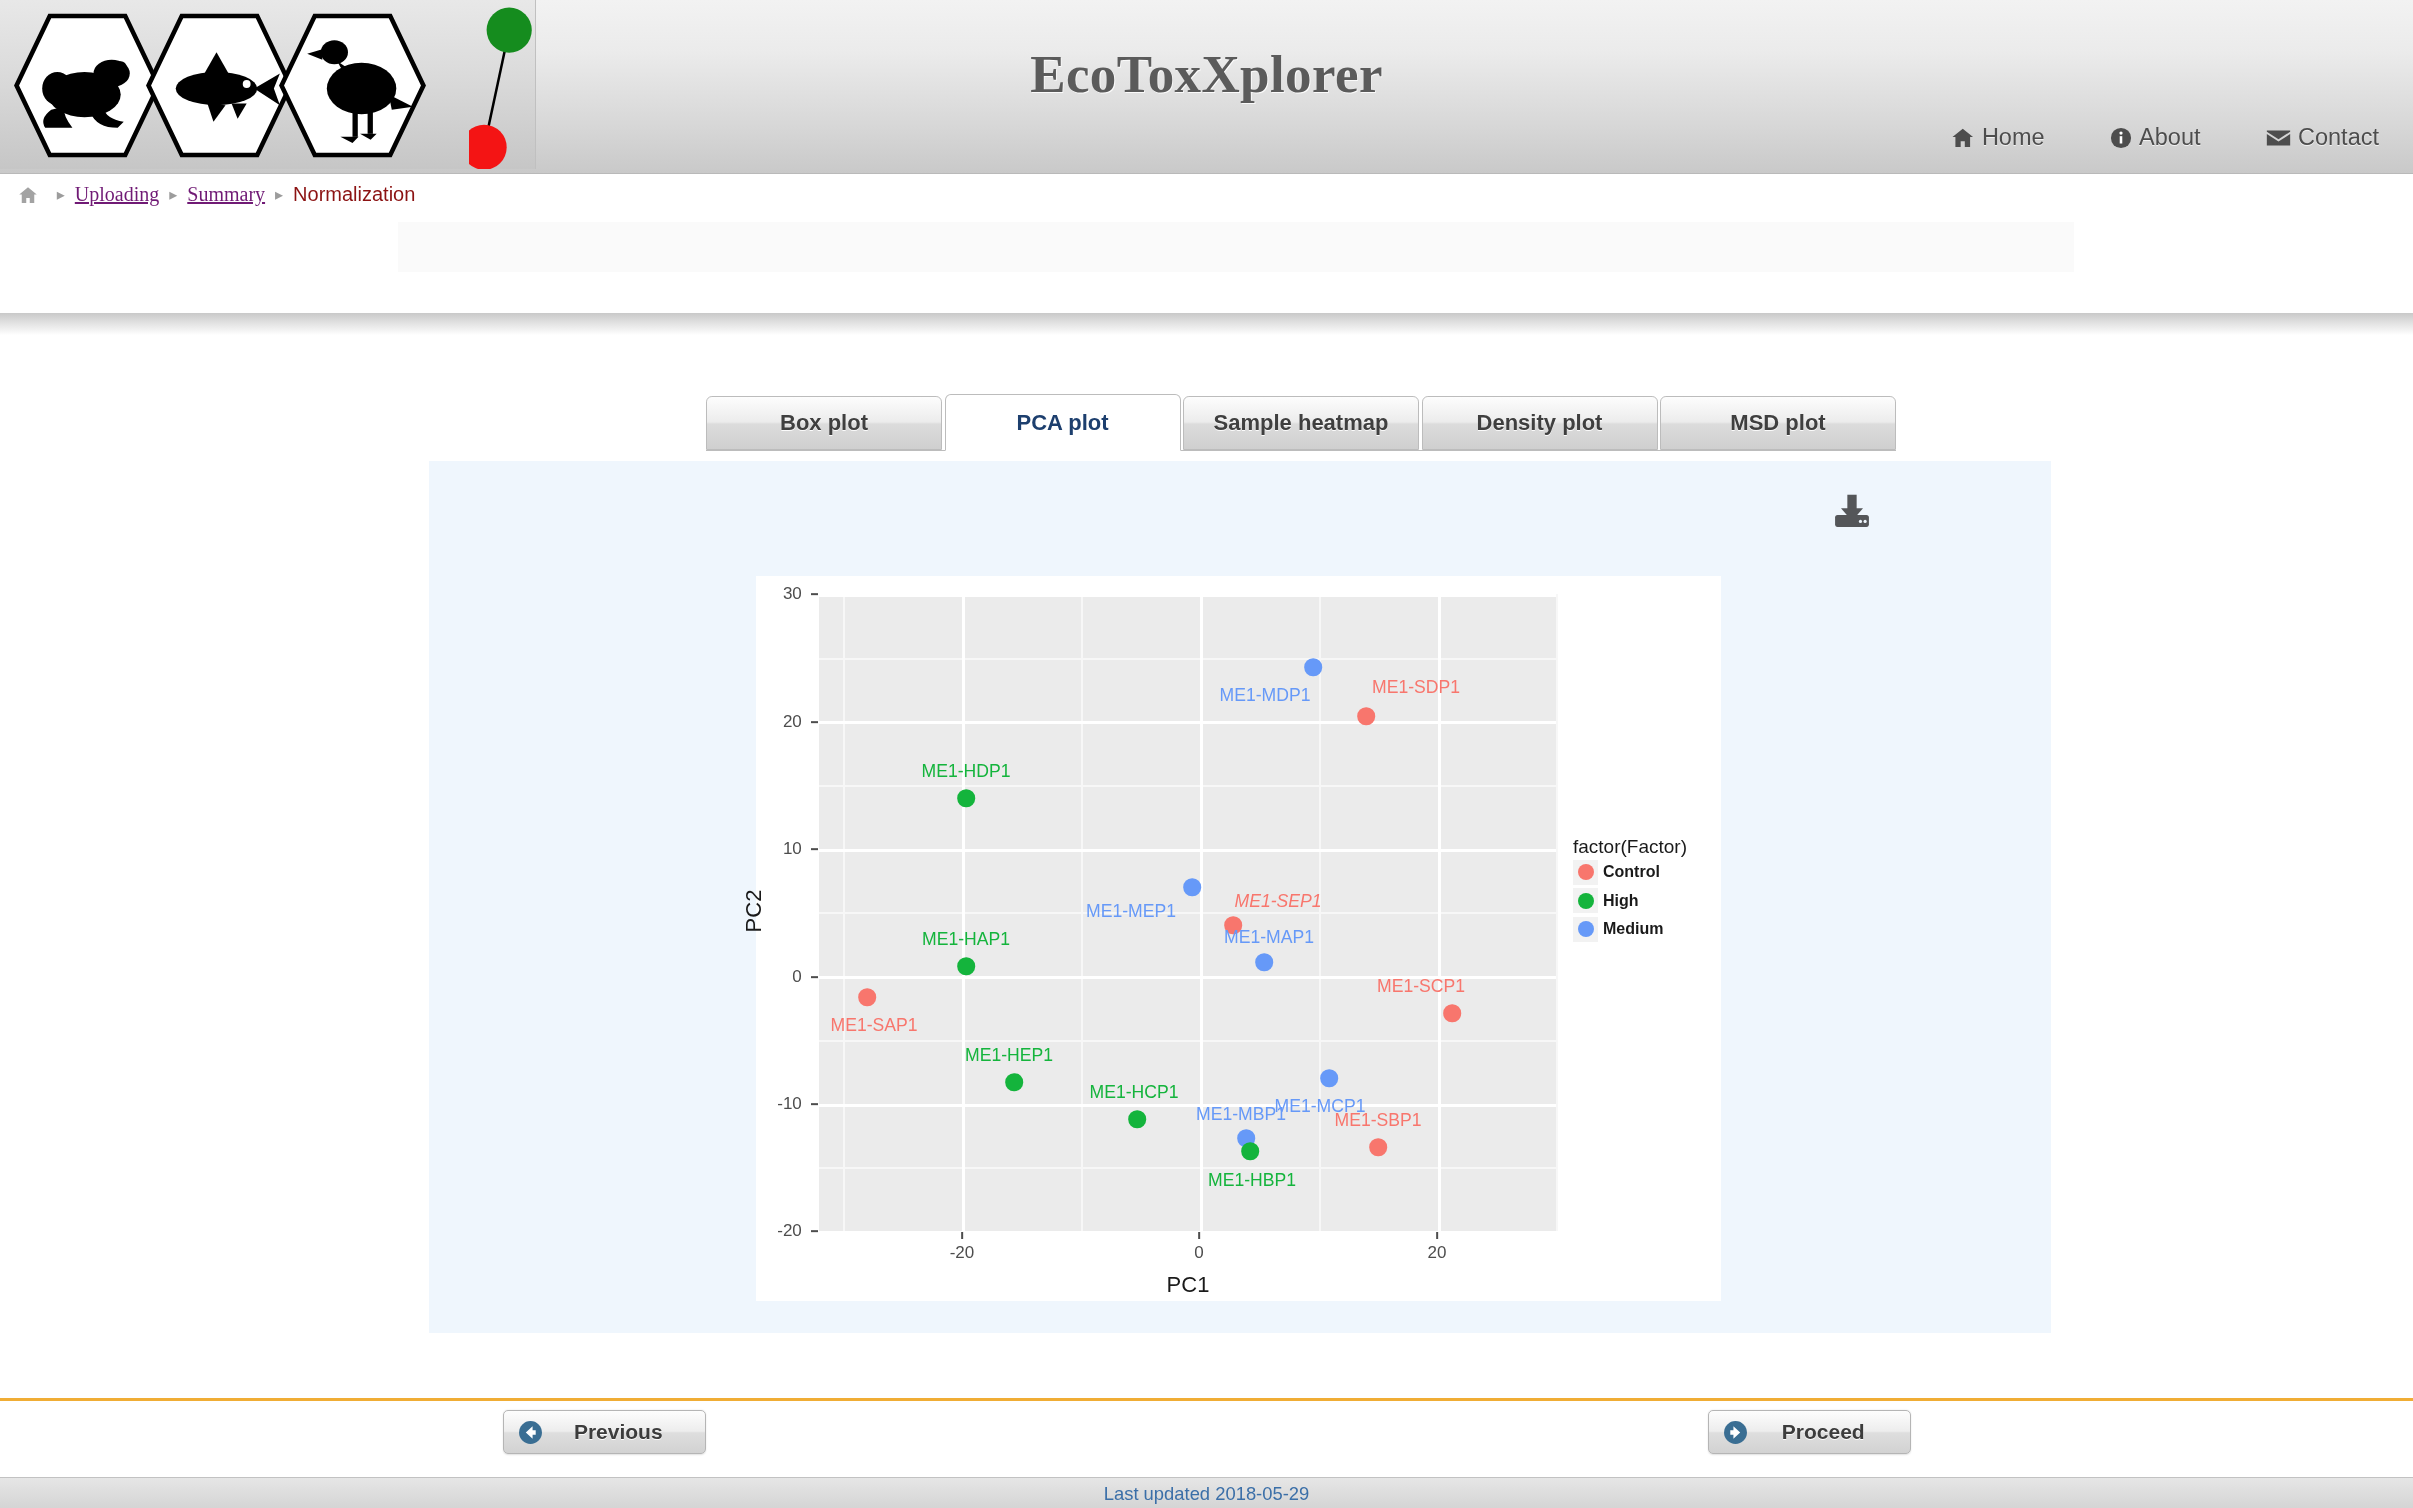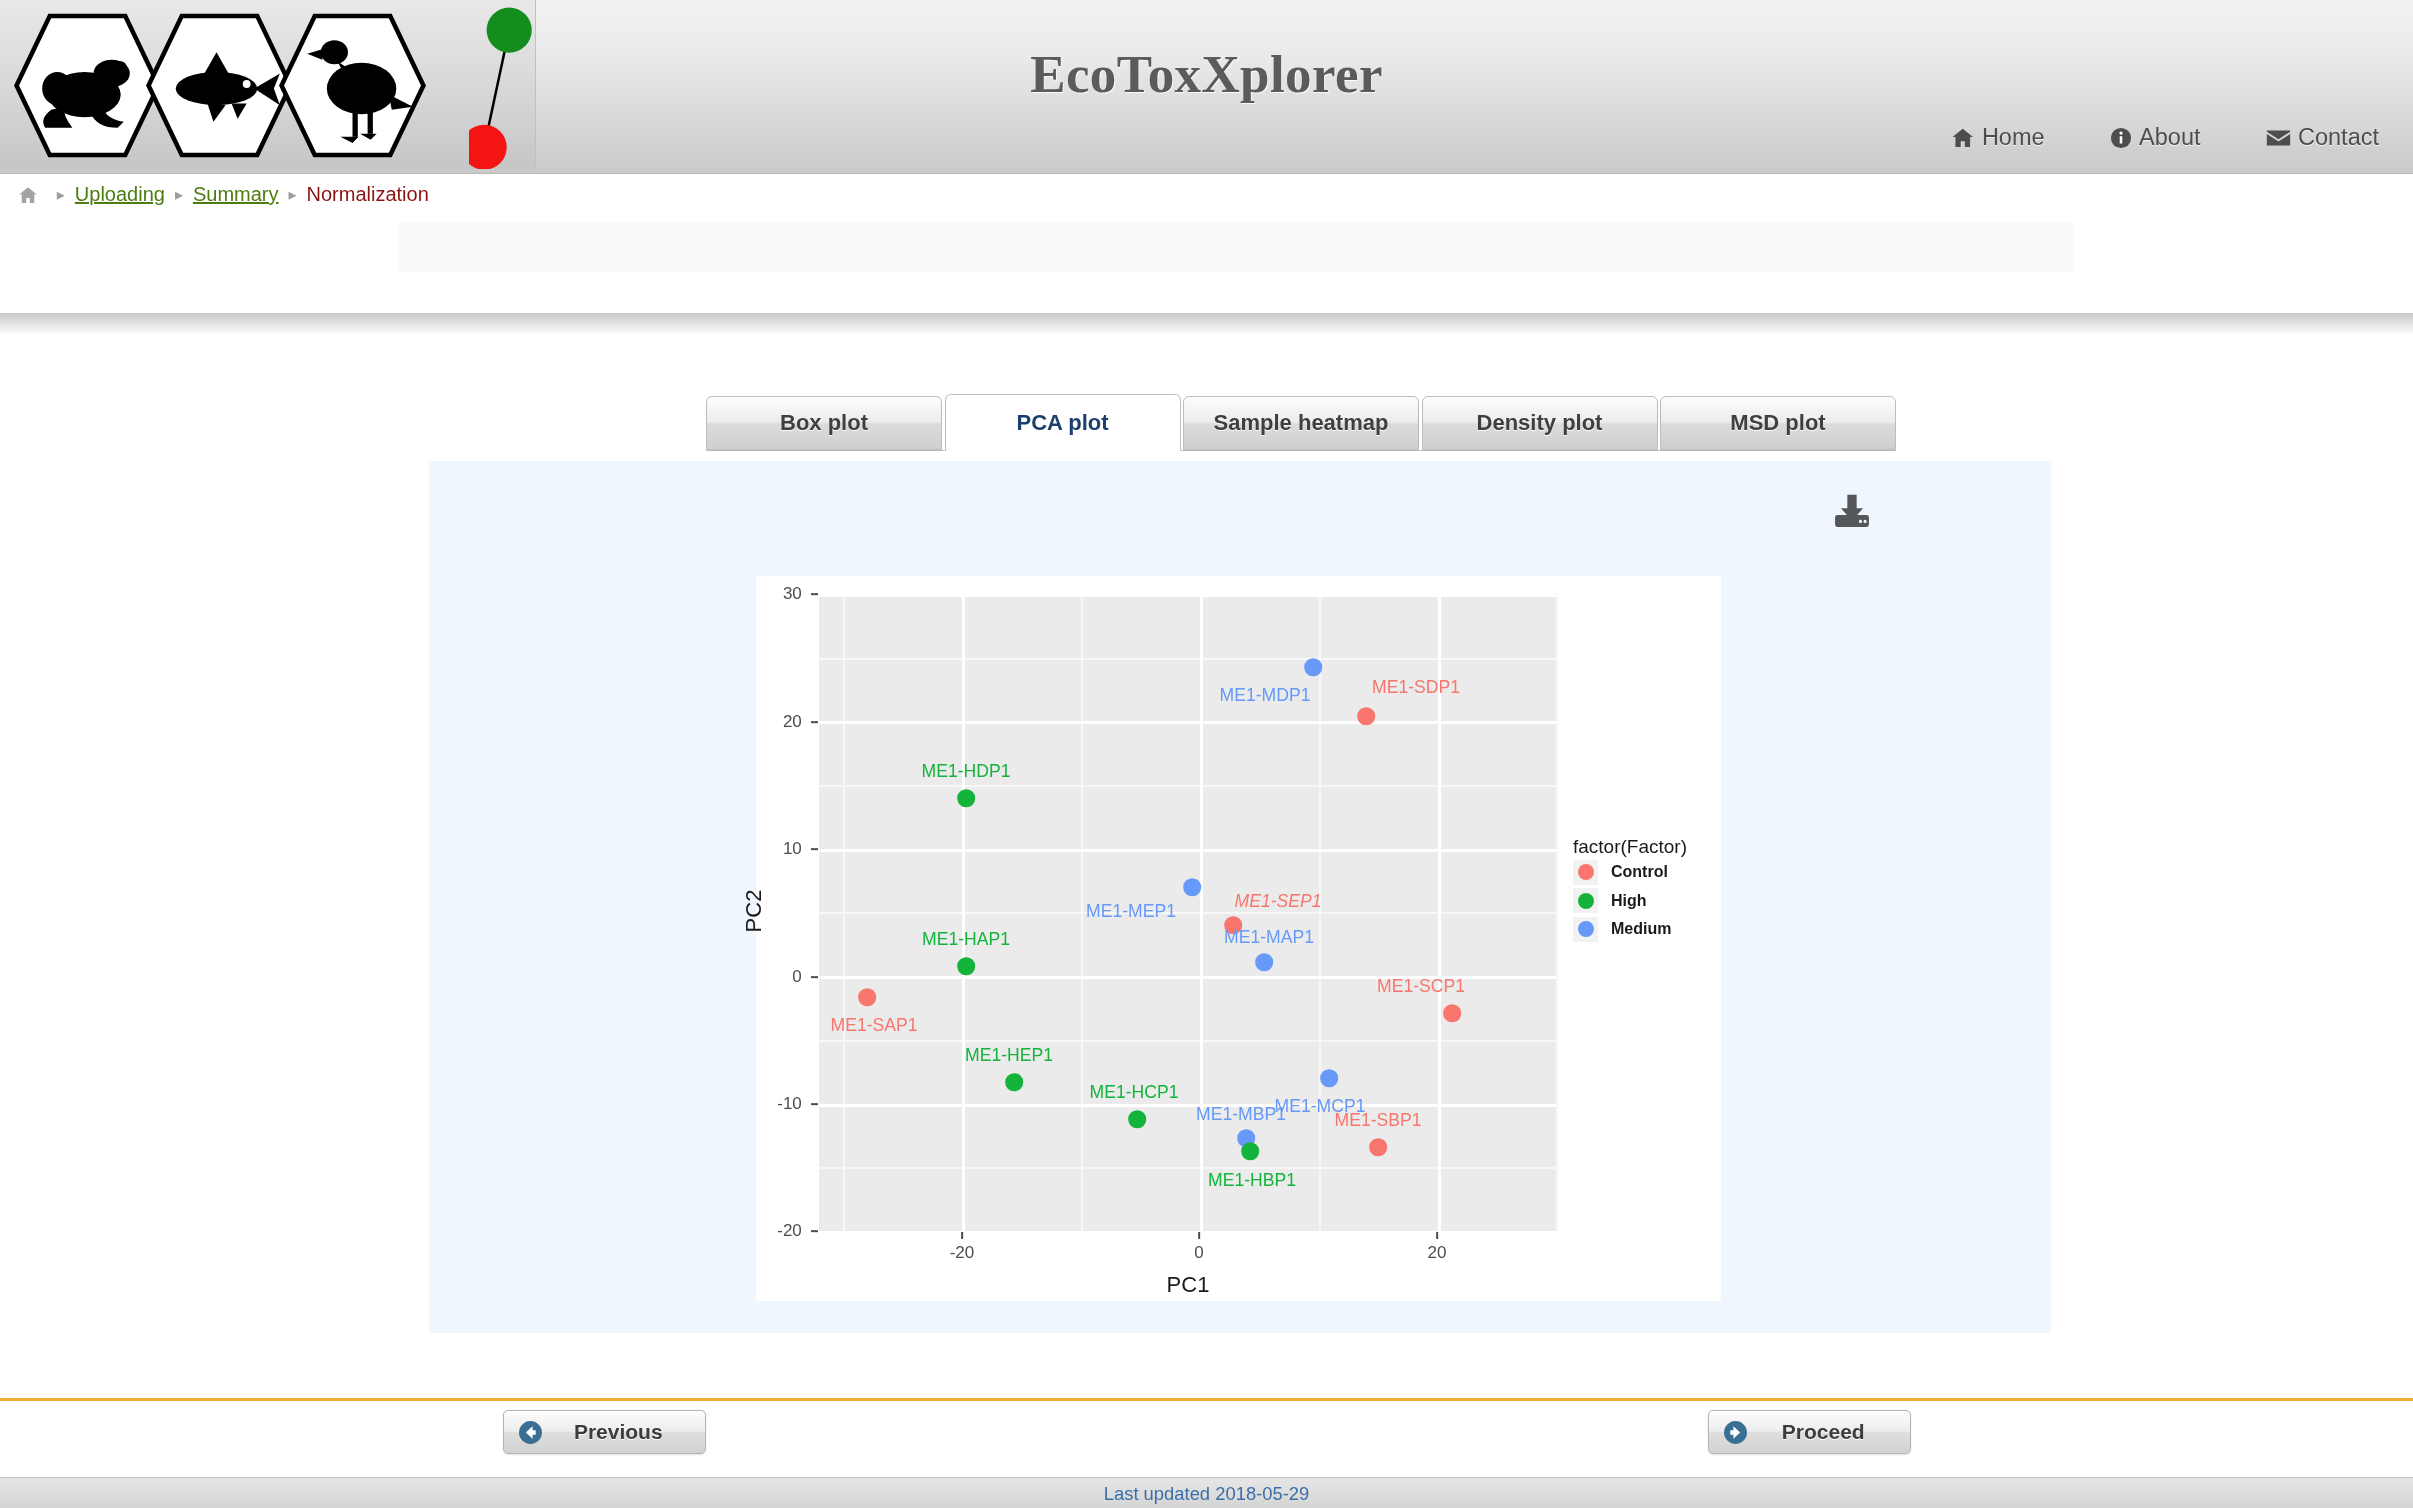--- a/index.html
+++ b/index.html
@@ -48,21 +48,21 @@
   
   .breadcrumb{
     position:absolute; left:18.4px; top:183px;
     display:flex; align-items:center; gap:0px;
     font-size:20px;
   }
   .bc-home{ margin-right:8.4px; display:flex; align-items:center; }
   .bc-sep{
     color:#9c9c9c; font-size:16px; margin:0 10px 0 10px; line-height:1;
   }
-  .bc-link{ color:#4d7c0f; text-decoration:underline; }
+  .bc-link{ color:#701a75; text-decoration:underline;font-family:Liberation Serif, serif; }
   .bc-current{ color:#8c1313; }
 
   
   .msg-panel{
     position:absolute; left:398px; top:222px; width:1676px; height:50px;
     background:#fafafa;
   }
 
   
   .divider{
@@ -144,21 +144,21 @@
     transform:translate(-50%,-50%);
   }
   .pt-lab{
     position:absolute; font-size:17.6px; white-space:nowrap;
     transform:translate(-50%,-50%);
   }
 
   
   .legend{ position:absolute; left:817px; top:260px; }
   .legend-title{ font-size:19px; color:#1a1a1a; }
-  .legend-row{ display:flex; align-items:center; gap:13px; height:28.5px; }
+  .legend-row{ display:flex; align-items:center; gap:5px; height:28.5px; }
   .legend-key{
     width:25px; height:25px; background:#f2f2f2;
     display:flex; align-items:center; justify-content:center;
   }
   .legend-dot{ width:16px; height:16px; border-radius:50%; }
   .legend-lab{ font-size:16px; color:#1a1a1a; font-weight:bold; }
 
   
   .orange-rule{
     position:absolute; left:0; top:1398px; width:2413px; height:2.5px;

